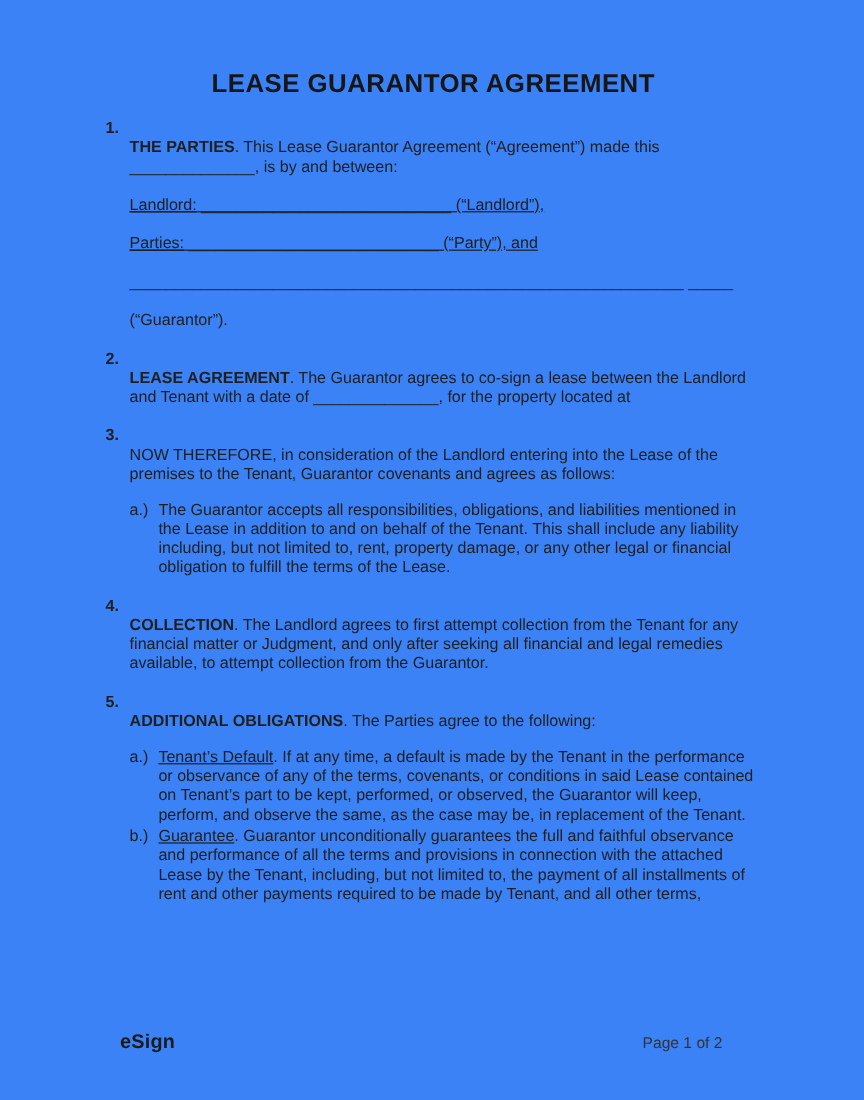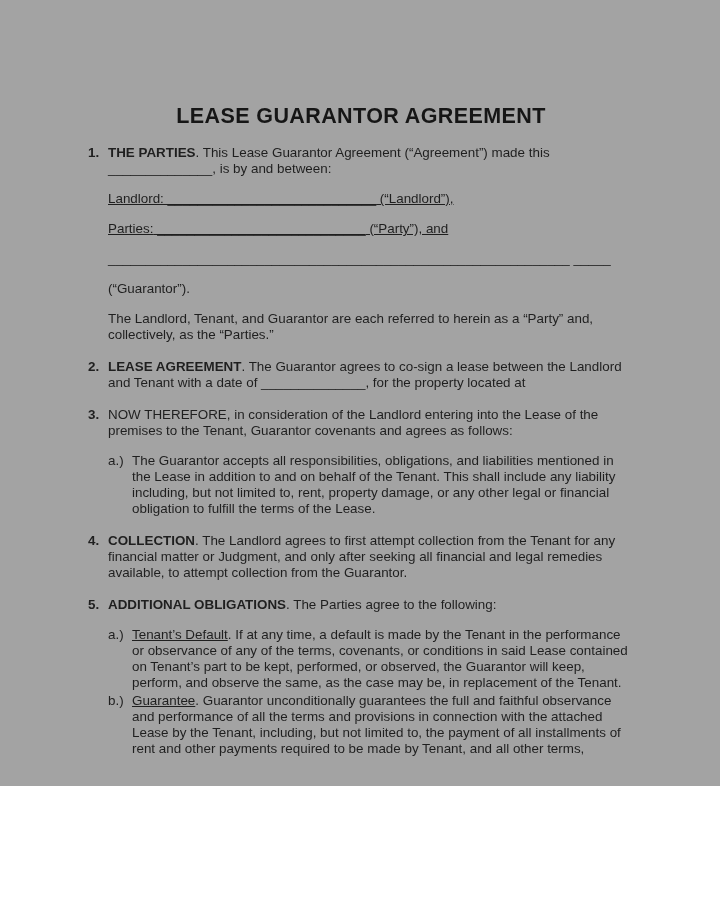--- a/index.html
+++ b/index.html
@@ -1,41 +1,41 @@
 <!DOCTYPE html>
 <html><head>
 <meta charset="utf-8">
 <style>
   html, body { margin: 0; padding: 0; background: #ffffff; }
   .page {
     position: relative;
     width: 720px;
-    height: 786px;
+    height: 917px;
     box-sizing: border-box;
-    background: #a3a3a3;
-    padding: 104px 86px 0 88px;
+    background: #3b82f6;
+    padding: 58px 86px 0 88px;
     font-family: "Liberation Sans", "DejaVu Sans", sans-serif;
     font-size: 13.4px;
     line-height: 16px;
     color: #1f1f1f;
     overflow: hidden;
   }
   .doc-title {
     margin: 0 0 17px 0;
     font-size: 21.5px;
     line-height: 24px;
     font-weight: bold;
     text-align: center;
     letter-spacing: 0.4px;
     color: #161616;
   }
   .sec { display: flex; margin-bottom: 16px; }
   .sec-num { flex: none; width: 20px; font-weight: bold; }
   .sec-body { flex: 1; min-width: 0; }
-  .sec-body p { margin: 0 0 14px 0; }
+  .sec-body p { margin: 16px 0 14px 0; }
   .sec-body p:last-child { margin-bottom: 0; }
   b.hd { font-weight: bold; }
   .indent { margin-left: 18px; }
   .party-line { margin: 0 0 14px 0; white-space: nowrap; text-decoration: underline; }
   .blank-line { margin: 0 0 3px 0; letter-spacing: 0; }
   .tail-line { margin: 0 0 14px 0; }
   .item { display: flex; margin-top: 14px; }
   .item.tight { margin-top: 2px; }
   .item-letter { flex: none; width: 24px; }
   .item-text { flex: 1; min-width: 0; }
@@ -60,21 +60,20 @@
   <h1 class="doc-title">LEASE GUARANTOR AGREEMENT</h1>
 
   <div class="sec">
     <span class="sec-num">1.</span>
     <div class="sec-body">
       <p><b class="hd">THE PARTIES</b><span>. This Lease Guarantor Agreement (“Agreement”) made this ______________, is by and between:</span></p>
       <p class="party-line indent"><span class="ul">Landlord:</span><span> ____________________________</span><span> (“Landlord”),</span></p>
       <p class="party-line indent"><span class="ul">Parties:</span><span> ____________________________</span><span> (“Party”), and</span></p>
       <p class="blank-line indent">______________________________________________________________ _____</p>
       <p class="tail-line indent">(“Guarantor”).</p>
-      <p>The Landlord, Tenant, and Guarantor are each referred to herein as a “Party” and, collectively, as the “Parties.”</p>
     </div>
   </div>
 
   <div class="sec">
     <span class="sec-num">2.</span>
     <div class="sec-body">
       <p style="margin-bottom:0"><b class="hd">LEASE AGREEMENT</b><span>. The Guarantor agrees to co-sign a lease between the Landlord and Tenant with a date of ______________, for the property located at</span></p>
     </div>
   </div>
 
@@ -104,14 +103,18 @@
         <span class="item-letter">a.)</span>
         <span class="item-text"><span class="ul">Tenant’s Default</span><span>. If at any time, a default is made by the Tenant in the performance or observance of any of the terms, covenants, or conditions in said Lease contained on Tenant’s part to be kept, performed, or observed, the Guarantor will keep, perform, and observe the same, as the case may be, in replacement of the Tenant.</span></span>
       </div>
       <div class="item tight">
         <span class="item-letter">b.)</span>
         <span class="item-text"><span class="ul">Guarantee</span><span>. Guarantor unconditionally guarantees the full and faithful observance and performance of all the terms and provisions in connection with the attached Lease by the Tenant, including, but not limited to, the payment of all installments of rent and other payments required to be made by Tenant, and all other terms,</span></span>
       </div>
     </div>
   </div>
 
+  <div class="footer">
+    <span class="brand">eSign</span>
+    <span class="page-indicator">Page 1 of 2</span>
+  </div>
 
 </div>
 
 </body></html>

